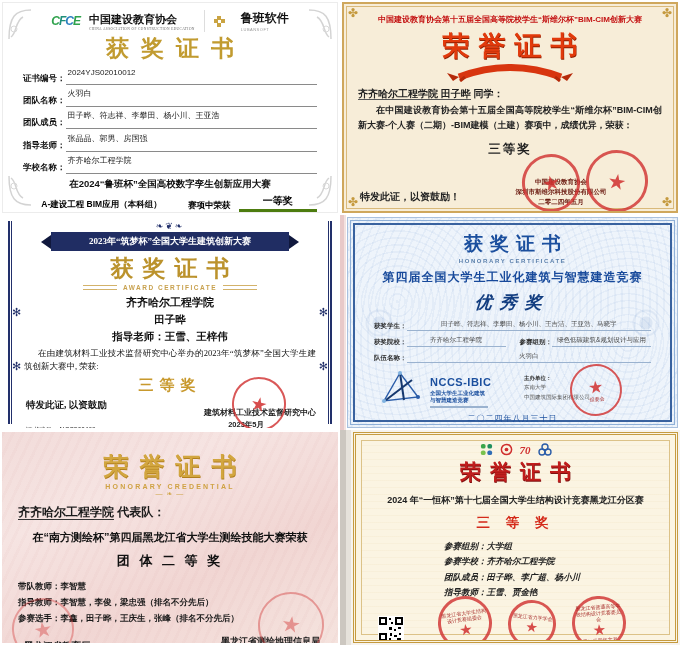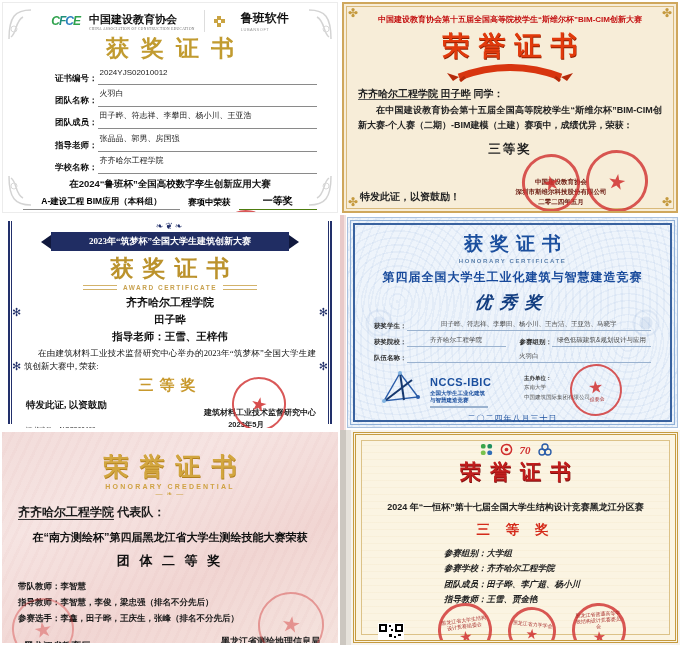--- a/index.html
+++ b/index.html
@@ -27,27 +27,27 @@
   .luban { display:flex; align-items:center; gap:16px; border-left:1px solid #ddd; padding-left:9px;}
   .luban-ico { width: 11px; height: 11px; position: relative; }
   .luban-ico i { position:absolute; width:4px; height:4px; background:#caa443; }
   .luban-ico i:nth-child(1){left:3.5px;top:0;} .luban-ico i:nth-child(2){left:0;top:3.5px;}
   .luban-ico i:nth-child(3){left:7px;top:3.5px;} .luban-ico i:nth-child(4){left:3.5px;top:7px;}
   .luban-name { font-weight:bold; font-size:12px; color:#111; }
   .luban-name small{display:block; font-size:4px; color:#999; font-weight:normal; letter-spacing:.5px;}
   .c1-title { text-align:center; font-family:"Liberation Serif", serif; font-weight:bold;
     color:#c19b30; font-size:23px; letter-spacing:12px; margin: 1px 0 4px 12px; }
   .c1-row { display:flex; align-items:flex-end; margin-bottom: 3.2px; }
-  .c1-row .lab { font-size: 8.5px; font-weight: bold; color:#111; white-space:nowrap;margin-left:32px; }
+  .c1-row .lab { font-size: 8.5px; font-weight: bold; color:#111; white-space:nowrap; }
   .c1-row .val { flex:1; font-size: 8px; color:#222; border-bottom: 1px solid #8a8a8a; padding: 0 2px 7px 2px; }
   .c1-comp { text-align:center; font-weight:bold; font-size: 9.5px; color:#111; margin: 4px 0 3px 0; }
   .c1-award-row { display:flex; align-items:flex-end; font-size: 8.5px; margin-bottom: 3px; }
   .c1-award-row .track { flex:1.4; text-align:center; border-bottom:1px solid #8a8a8a; font-weight:bold; padding-bottom:1px;}
   .c1-award-row .mid { padding: 0 8px 1px 8px; font-weight:bold; }
-  .c1-award-row .prize { flex:.7; text-align:center; border-bottom:1px solid #4d7c0f; font-weight:bold; font-size:10px; padding-bottom:1px;}
+  .c1-award-row .prize { flex:.7; text-align:center; border-bottom:4px solid #4d7c0f; font-weight:bold; font-size:10px; padding-bottom:1px;}
   .c1-grant { text-align:center; font-weight:bold; font-size: 9px; color:#111; }
   .c1-footer { position: relative; height: 46px; }
 
   
   .seal { position:absolute; border-radius:50%; border:2px solid rgba(208,46,46,.8);
     display:flex; align-items:center; justify-content:center; flex-direction:column; }
   .seal .star { color: rgba(208,46,46,.85); line-height:1; }
   .seal .cap { font-size:5px; color:rgba(160,25,25,.9); text-align:center; line-height:1.2; }
 
   
@@ -150,21 +150,21 @@
   
   .cell6 { background: linear-gradient(90deg, #ccc7c0 0 6px, #e6e2db 6px 11px, #f6f3ee 11px); }
   .c6 { background:#fbf4e2; border: 3px double #c59a3f; margin-left: 11px; width: calc(100% - 11px); }
   .c6-inner { position:absolute; inset: 5px; border: 1px solid #dcc288; pointer-events:none;
     background: repeating-linear-gradient(0deg, transparent 0 6px, rgba(197,154,63,.05) 6px 7px); }
   .c6-content { position:relative; padding: 7px 20px 0 20px; }
   .c6-logos { display:flex; justify-content:center; align-items:center; gap: 7px; height: 15px; }
   .c6-logo70 { color:#d02e2e; font-family:"Liberation Serif",serif; font-style:italic; font-weight:bold; font-size: 11px; }
   .c6-title { text-align:center; font-family:"Liberation Serif",serif; font-weight:bold; color:#c01d1d;
     font-size: 21px; letter-spacing: 9px; margin: 1px 0 0 9px; text-shadow: .5px .5px 0 #7e0f0f; }
-  .c6-sub { text-align:center; font-weight:bold; font-size: 9px; color:#222; margin-top: 15px; }
+  .c6-sub { text-align:center; font-weight:bold; font-size: 9px; color:#222; margin-top: 8px; }
   .c6-award { text-align:center; font-weight:bold; color:#d42a1a; font-size: 13.5px; letter-spacing: 6px; margin-top: 7px; }
   .c6-fields { font-family:"Liberation Serif",serif; font-style:italic; font-weight:bold;
     font-size: 8.5px; color:#222; margin: 7px 0 0 68px; line-height: 1.8; }
   .c6-bottom { position:relative; height: 64px; }
   .c6-qr { position:absolute; left: 2px; top: 16px; }
   .c6-no { position:absolute; left: 0px; top: 44px; font-size: 6px; color:#222; }
 
   .t { display:inline; }
 </style>
 </head>

